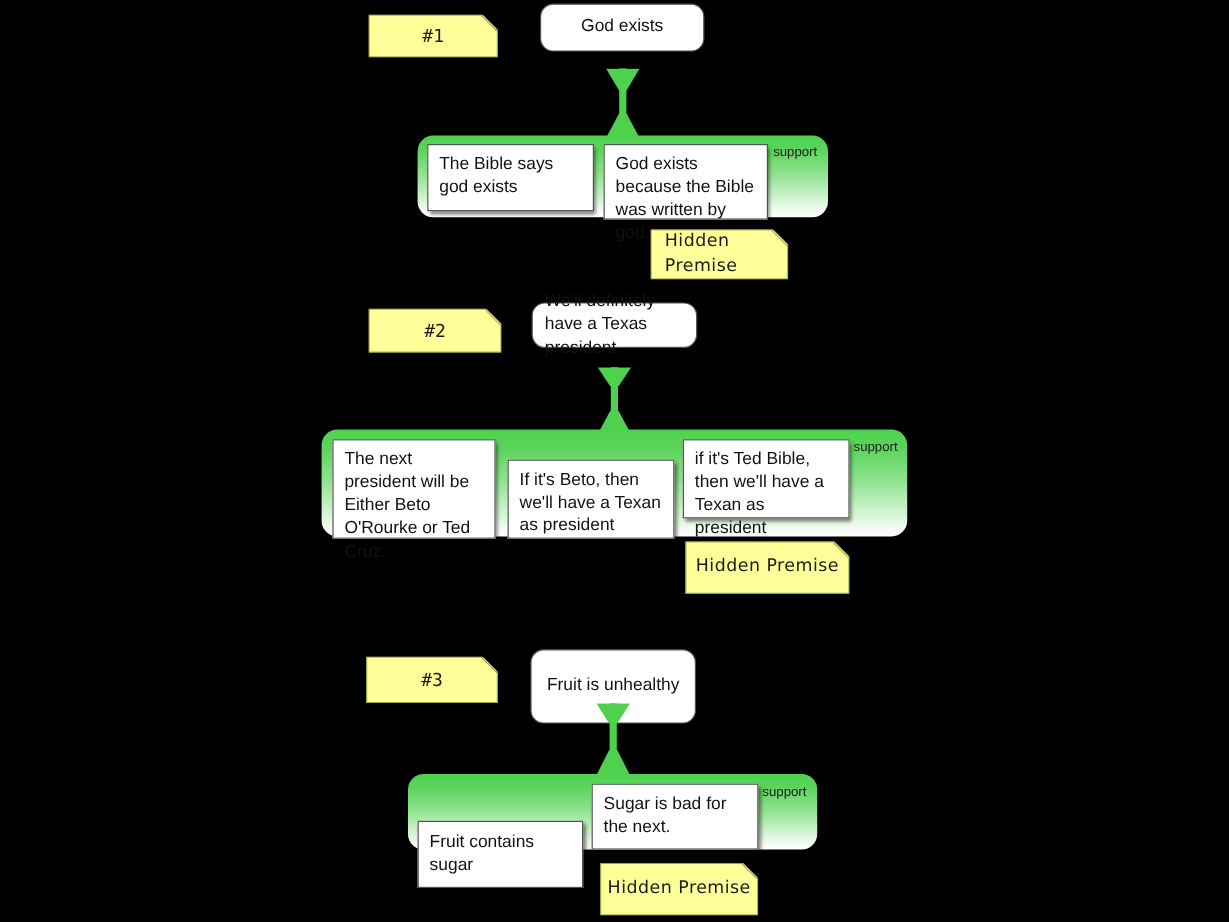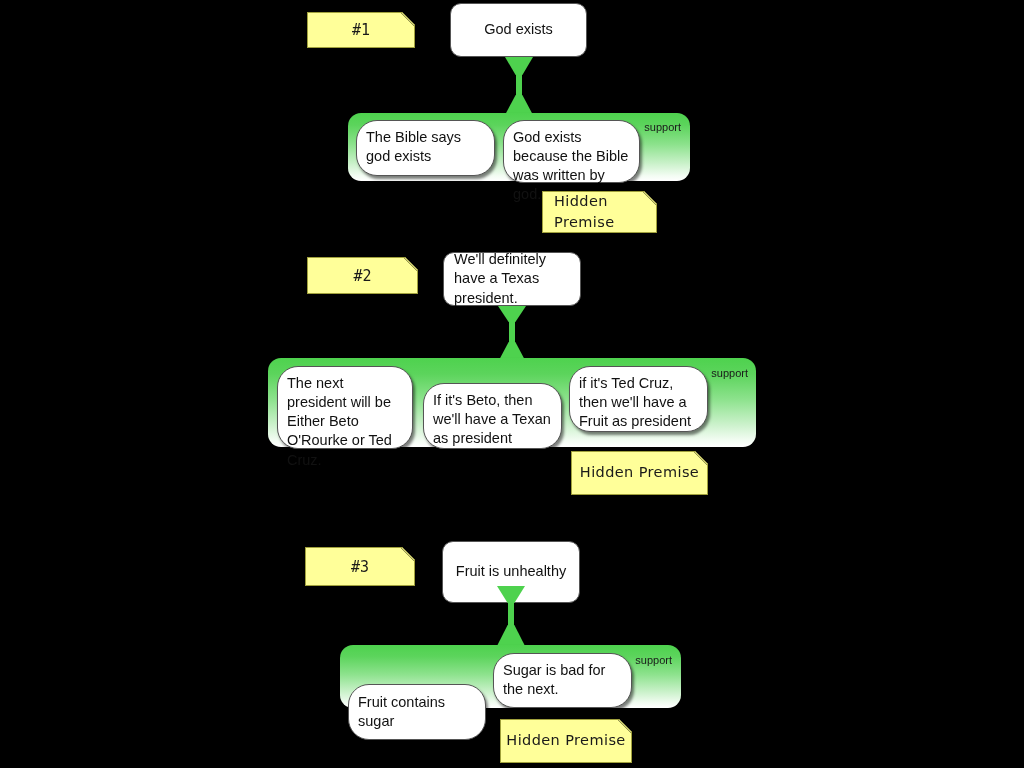--- a/index.html
+++ b/index.html
@@ -123,21 +123,21 @@
     font-size: 11px;
     color: #1a1a1a;
     font-family: "Liberation Sans", sans-serif;
   }
 
   
   .premise {
     position: absolute;
     background: #ffffff;
     border: 1px solid #555555;
-    border-radius: 21px;
+    border-radius: 0;
     box-sizing: border-box;
     display: flex;
     align-items: flex-start;
     text-align: left;
     color: #111111;
     font-size: 14.5px;
     line-height: 1.32;
     padding: 7px 9px;
     box-shadow: 2px 3px 3px rgba(0,0,0,0.5);
   }
@@ -177,21 +177,21 @@
 
 <div class="canvas">
 
   <div>
 
     <div class="note note-num" style="left:307px; top:12px; width:108px; height:36px;">
       <span class="fold"></span>
       <span class="note-label">#1</span>
     </div>
 
-    <div class="claim" style="left:450px; top:3px; width:137px; height:54px;">
+    <div class="claim" style="left:450px; top:3px; width:137px; height:40px;">
       <span>God exists</span>
     </div>
 
     <div class="connector" style="left:505px; top:57px; width:28px; height:58px; background:transparent;">
       <div class="stem"></div>
       <div class="flare-top" style="height:18px;"></div>
       <div class="flare-bot" style="height:20px;"></div>
     </div>
 
     <div class="support-box" style="left:348px; top:113px; width:342px; height:68px;">
@@ -213,21 +213,21 @@
     </div>
   </div>
 
   <div>
 
     <div class="note note-num" style="left:307px; top:257px; width:111px; height:37px;">
       <span class="fold"></span>
       <span class="note-label">#2</span>
     </div>
 
-    <div class="claim left-text" style="left:443px; top:252px; width:138px; height:54px; padding:5px 10px;">
+    <div class="claim left-text" style="left:443px; top:252px; width:138px; height:38px; padding:5px 10px;">
       <span>We'll definitely have a Texas president.</span>
     </div>
 
     <div class="connector" style="left:498px; top:306px; width:28px; height:56px; background:transparent;">
       <div class="stem"></div>
       <div class="flare-top" style="height:16px;"></div>
       <div class="flare-bot" style="height:20px;"></div>
     </div>
 
     <div class="support-box" style="left:268px; top:358px; width:488px; height:89px;">
@@ -236,21 +236,21 @@
 
     <div class="premise" style="left:277px; top:366px; width:136px; height:83px;">
       <span>The next president will be Either Beto O'Rourke or Ted Cruz.</span>
     </div>
 
     <div class="premise" style="left:423px; top:383px; width:139px; height:66px;">
       <span>If it's Beto, then we'll have a Texan as president</span>
     </div>
 
     <div class="premise" style="left:569px; top:366px; width:139px; height:66px;">
-      <span>if it's Ted Cruz, then we'll have a Fruit as president</span>
+      <span>if it's Ted Bible, then we'll have a Texan as president</span>
     </div>
 
     <div class="note note-hp center" style="left:571px; top:451px; width:137px; height:44px;">
       <span class="fold"></span>
       <span class="note-label">Hidden Premise</span>
     </div>
   </div>
 
   <div>
 

